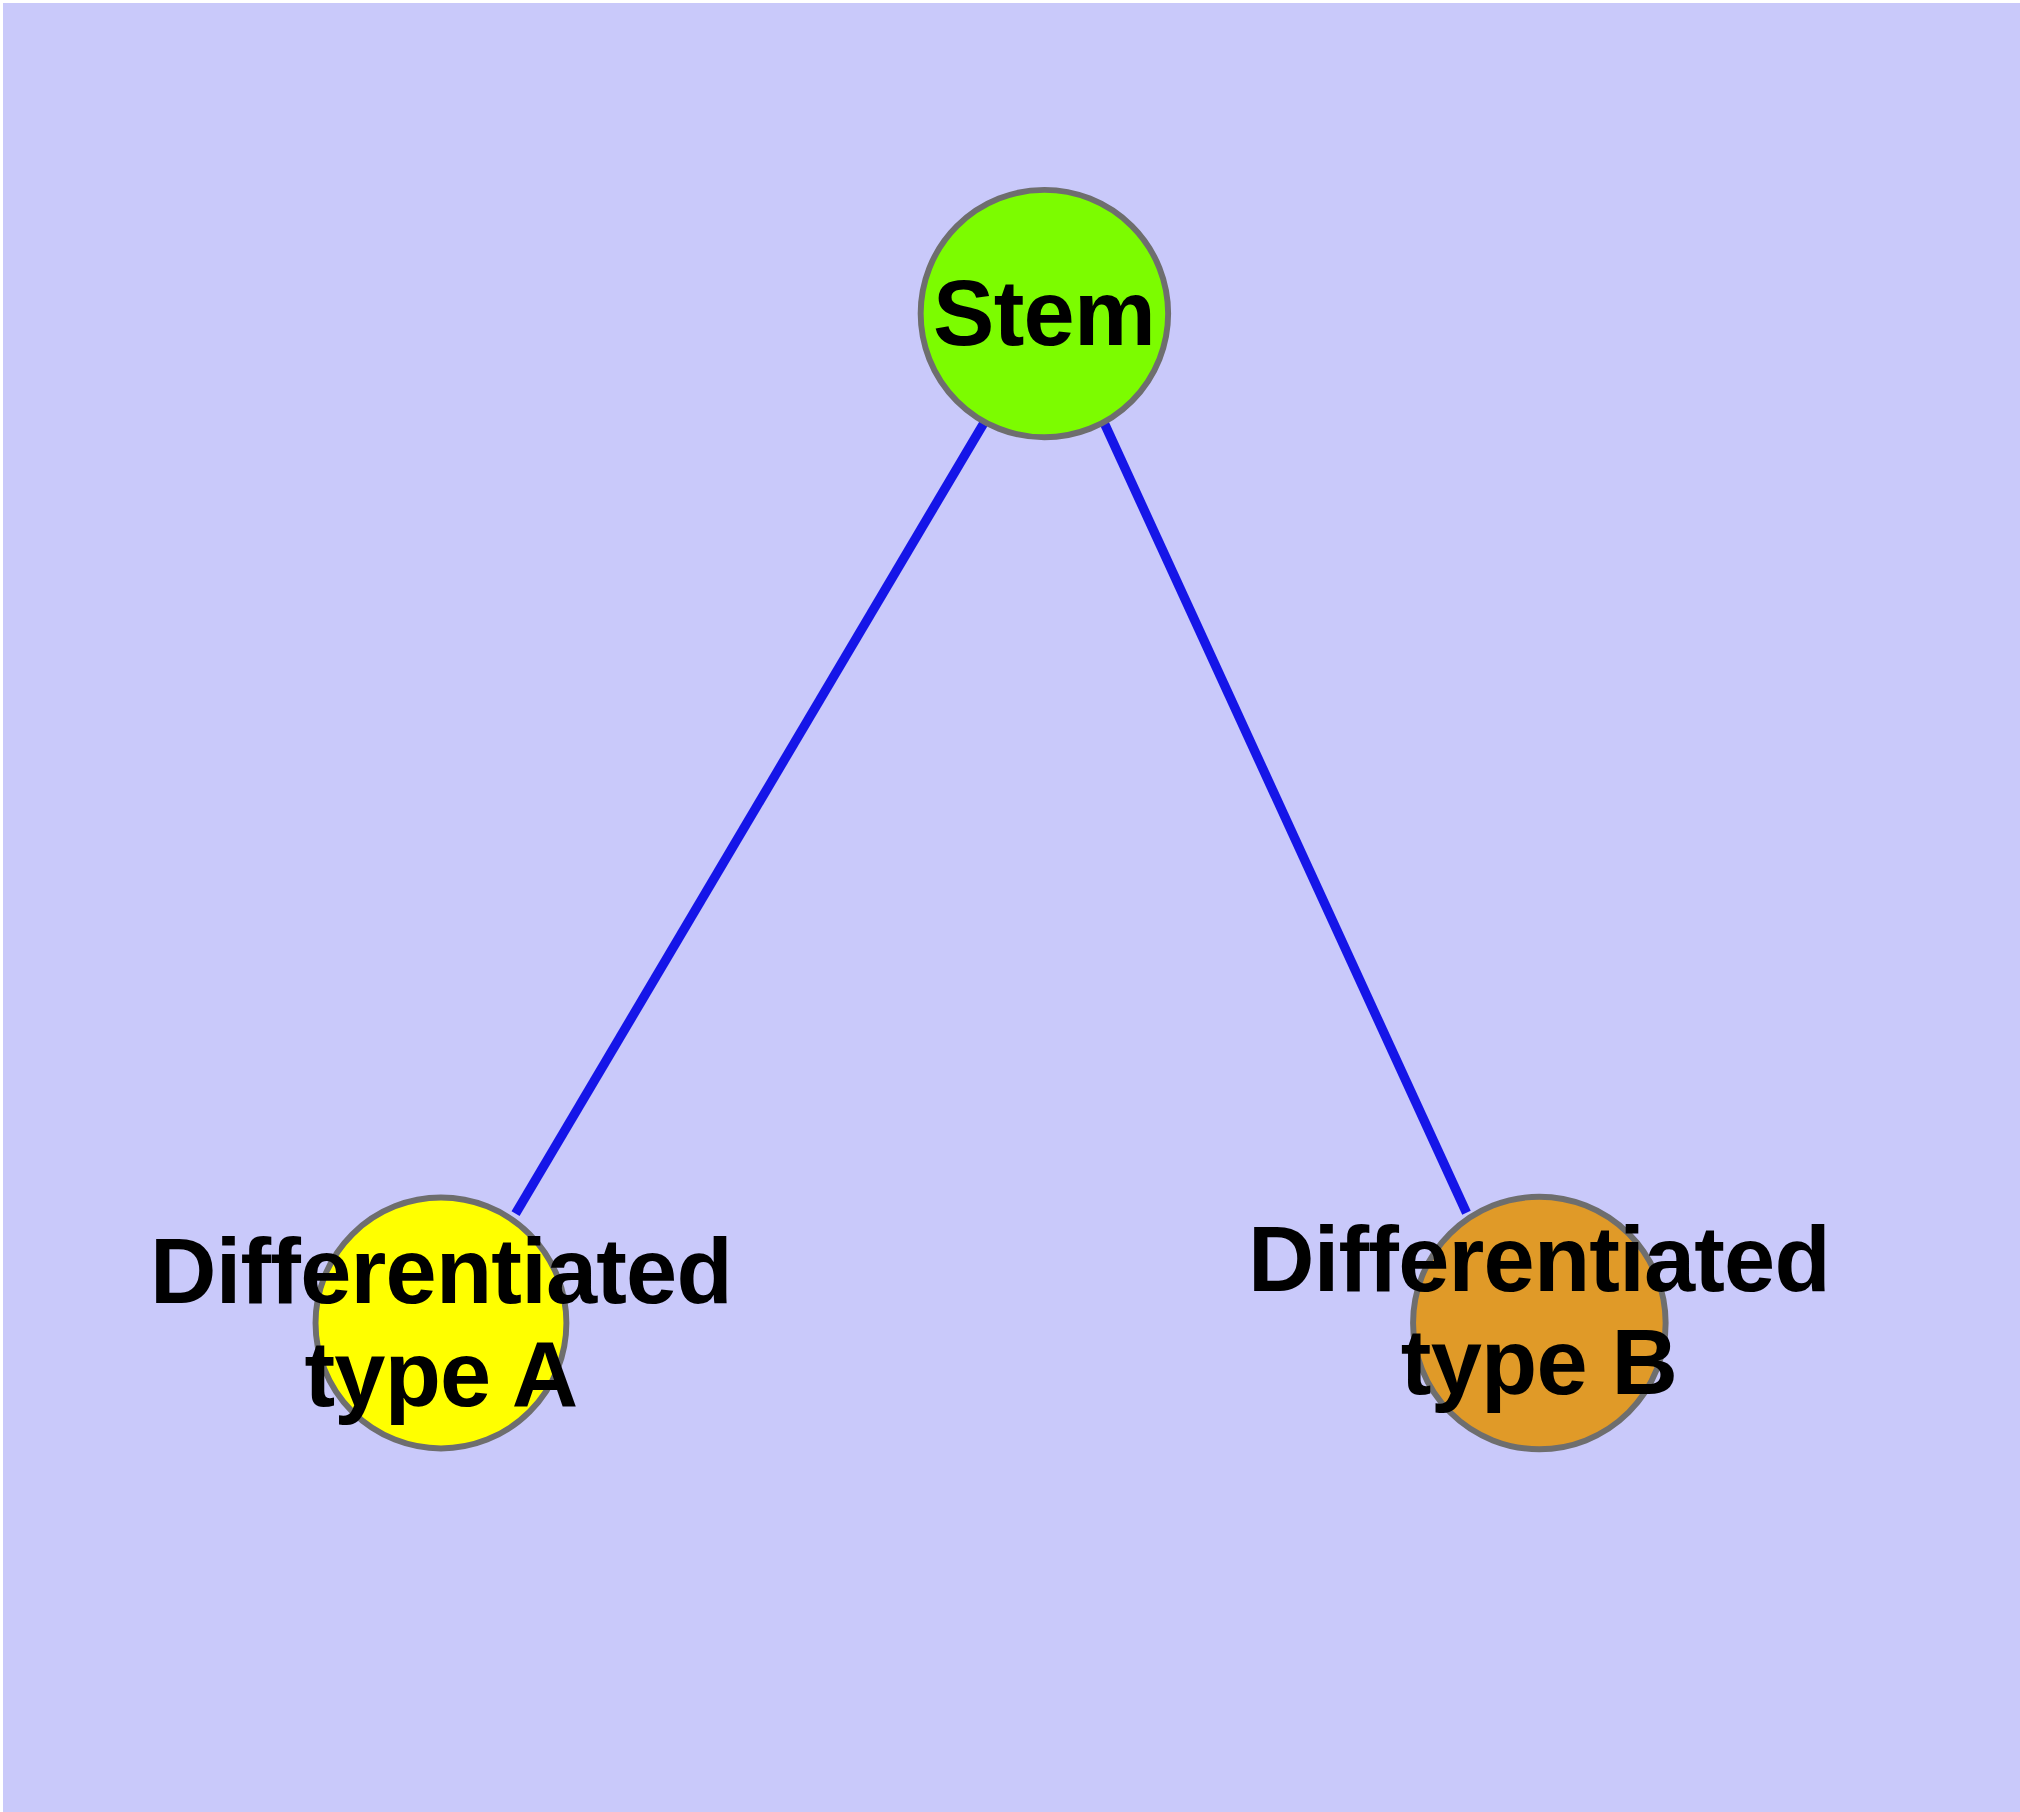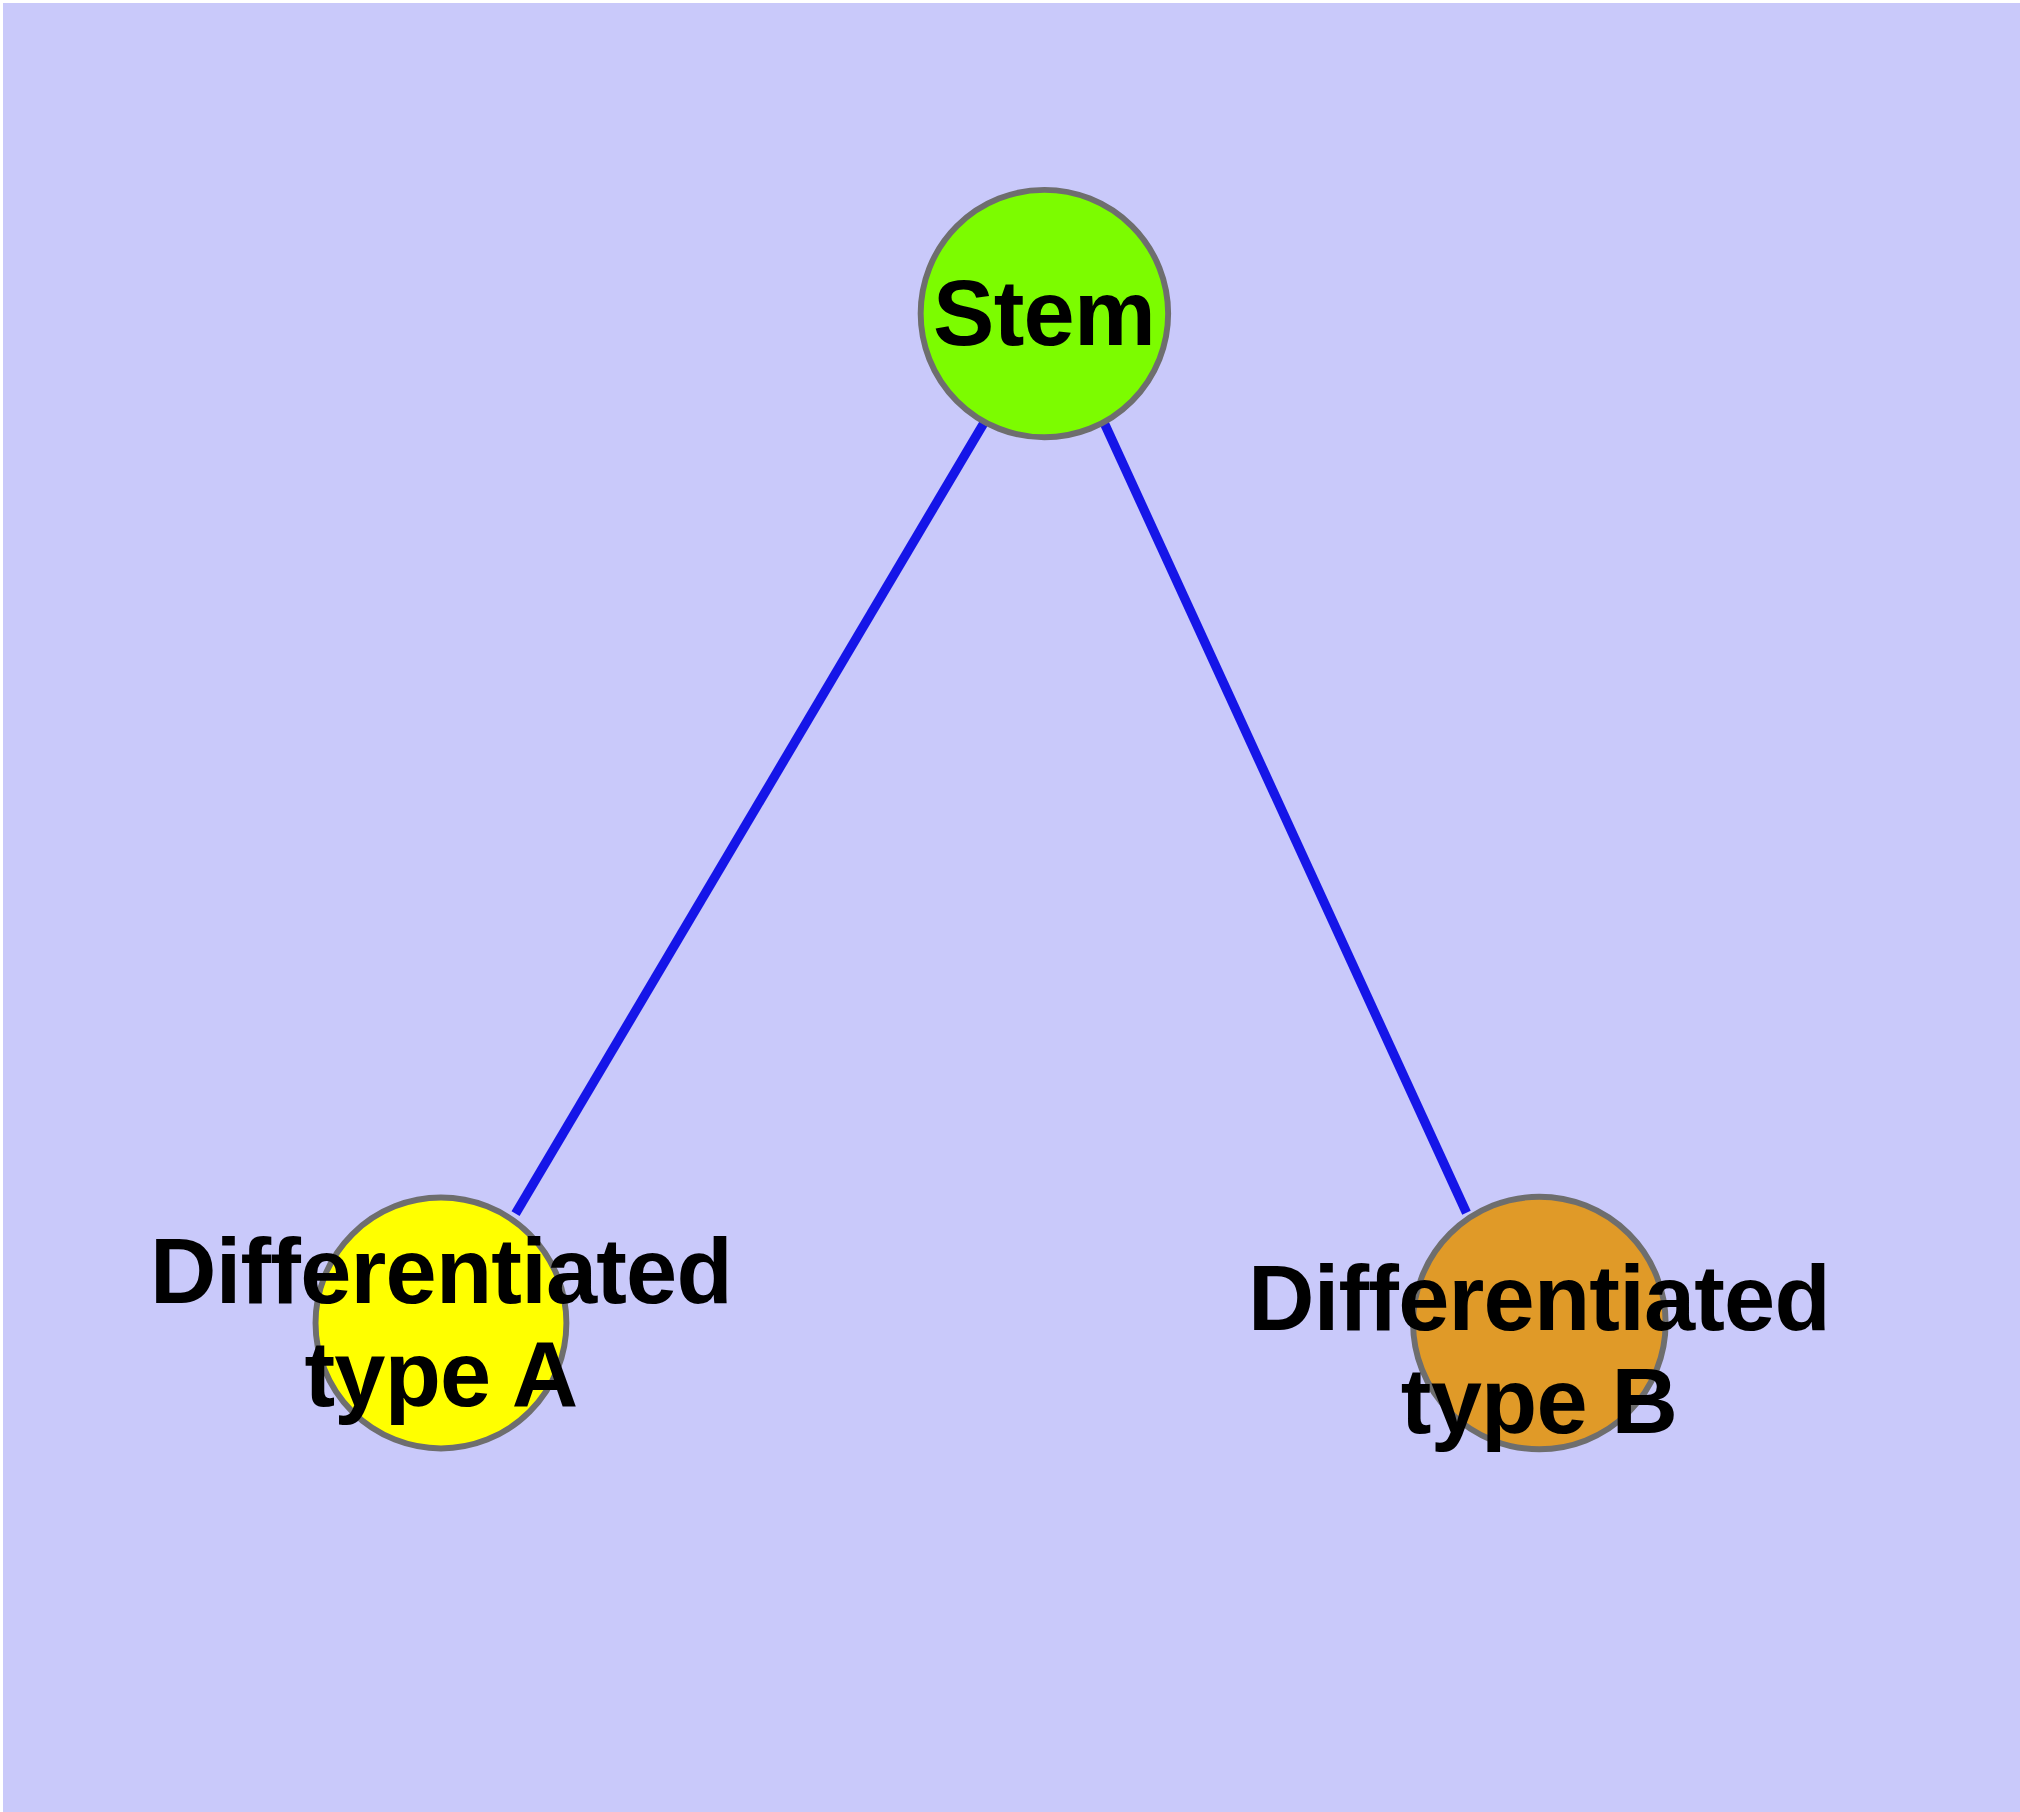--- a/index.html
+++ b/index.html
@@ -60,17 +60,17 @@
       <circle cx="520" cy="1561" r="148" fill="#ffff00" stroke="#6e6e6e" stroke-width="7"></circle>
       <circle cx="1816" cy="1561" r="149" fill="#e09a28" stroke="#6e6e6e" stroke-width="7"></circle>
     </g>
   </svg>
 
   <div class="node-label" style="left:1044px; top:314px;">Stem</div>
 
   <div class="node-label" style="left:441px; top:1323px;"><span>Differentiated</span>
 <span>type A</span></div>
 
-  <div class="node-label" style="left:1539px; top:1350px;"><span>Differentiated</span>
+  <div class="node-label" style="left:1539px; top:1311px;"><span>Differentiated</span>
 <span>type B</span></div>
 
 </div>
 
 
 </body></html>

